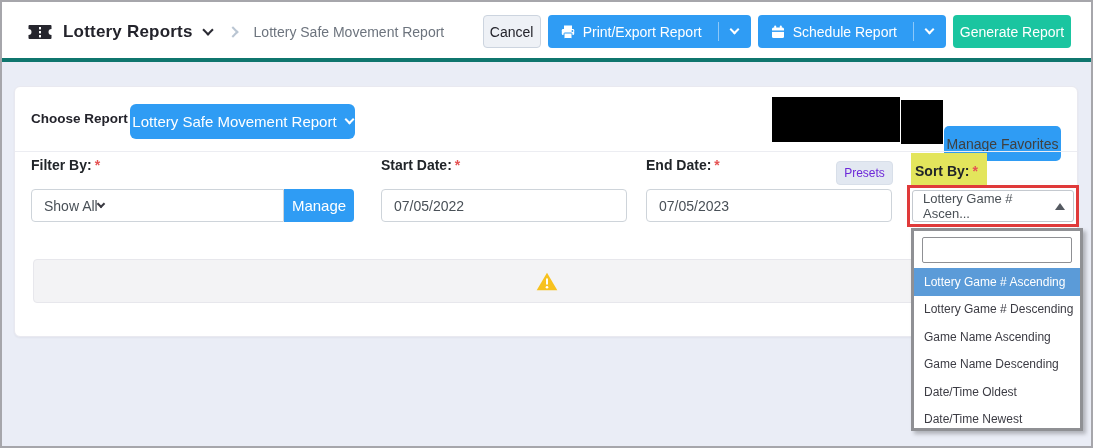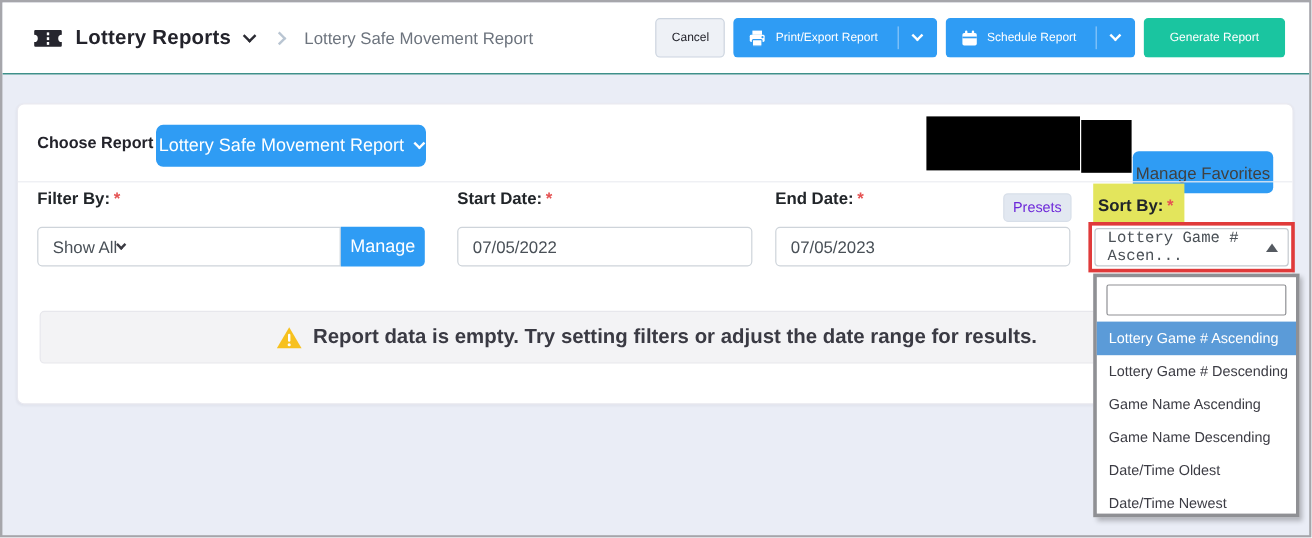--- a/index.html
+++ b/index.html
@@ -1,29 +1,29 @@
 <!DOCTYPE html>
 <html><head>
 <meta charset="utf-8">
 <style>
   * { margin:0; padding:0; box-sizing:border-box; }
   html,body { width:1093px; height:448px; background:#fff; font-family:"Liberation Sans", sans-serif; }
   .frame { position:relative; width:1093px; height:448px; border:2px solid #a6a6ab; background:#eaedf6; overflow:hidden; }
 
   
-  .hdr { position:absolute; left:0; top:0; width:100%; height:60px; background:#fff; border-bottom:1px solid #0f766e; }
+  .hdr { position:absolute; left:0; top:0; width:100%; height:60px; background:#fff; border-bottom:4px solid #0f766e; }
   .hleft { position:absolute; left:26px; top:0; height:60px; display:flex; align-items:center; gap:11px; }
   .title { font-size:17px; font-weight:700; color:#23232b; letter-spacing:.2px; }
   .crumb { font-size:14px; color:#6d747e; margin-left:4px; }
   .chev { display:inline-block; width:8px; height:8px; border-right:2px solid #2b2b33; border-bottom:2px solid #2b2b33; transform:rotate(45deg); margin-top:-4px; }
   .chev.right { transform:rotate(-45deg); border-color:#b9c5d2; margin:0 2px 0 6px; }
   .chev.white { border-color:#fff; width:7px; height:7px; }
   .chev.sm { width:6px; height:6px; border-width:2px; border-color:#3a3a42; }
   .hright { position:absolute; right:20px; top:13px; display:flex; gap:7px; }
-  .btn { height:33px; display:flex; align-items:center; justify-content:center; font-size:10px; border-radius:4px; cursor:pointer; border:1px solid transparent; }
+  .btn { height:33px; display:flex; align-items:center; justify-content:center; font-size:14px; border-radius:4px; cursor:pointer; border:1px solid transparent; }
   .btn-cancel { width:58px; background:#eef1f6; border-color:#ccd4df; color:#23232b; }
   .btn-blue { background:#2f9cf4; color:#fff; padding:0 12px; gap:8px; }
   .btn-green { background:#1ac5a0; color:#fff; width:118px; }
   .vdiv { width:1px; height:19px; background:rgba(255,255,255,.45); margin:0 4px 0 8px; }
 
   
   .card { position:absolute; left:12px; top:84px; width:1064px; height:251px; background:#fff; border:1px solid #e9e9f0; border-radius:6px; box-shadow:0 1px 2px rgba(30,30,60,.05); }
   .card-divider { position:absolute; left:0; top:64px; width:100%; height:1px; background:#ecedf2; }
   .choose-label { position:absolute; left:16px; top:24px; font-size:13.5px; font-weight:600; color:#23232b; }
   .report-btn { position:absolute; left:115px; top:17px; width:225px; height:35px; background:#2f9cf4; border-radius:6px; color:#fff; font-size:15px; display:flex; align-items:center; justify-content:center; gap:9px; cursor:pointer; }
@@ -33,21 +33,21 @@
 
   .flabel { position:absolute; font-size:14px; font-weight:600; color:#212529; }
   .req { color:#e55353; margin-left:3px; }
   .field { position:absolute; height:33px; background:#fff; border:1px solid #ced4da; border-radius:4px; font-size:14px; color:#495057; display:flex; align-items:center; padding:0 12px; }
   .sel { justify-content:flex-start; border-radius:4px 0 0 4px; cursor:pointer; }
   .manage-btn { position:absolute; left:269px; top:102px; width:70px; height:33px; background:#2f9cf4; border-radius:0 4px 4px 0; color:#fff; font-size:15px; display:flex; align-items:center; justify-content:center; cursor:pointer; }
   .presets-btn { position:absolute; left:821px; top:74px; width:57px; height:24px; background:#e2e8f1; border:1px solid #d8dfe9; border-radius:4px; font-size:12px; color:#6d28d9; display:flex; align-items:center; justify-content:center; cursor:pointer; }
 
   .sort-hl { position:absolute; left:896px; top:66px; width:76px; height:34px; background:#e3e55c; padding:10px 0 12px 4px; font-size:14px; font-weight:600; color:#212529; }
   .red-annot { position:absolute; left:892px; top:98px; width:172px; height:42px; border:3px solid #e03a3a; padding:2px; }
-  .sort-btn { width:100%; height:100%; background:#fff; border:1px solid #c4c9cf; border-radius:3px; display:flex; align-items:center; justify-content:space-between; padding:0 8px 0 10px; font-size:13px; color:#4a5056; cursor:pointer;font-family:Liberation Mono, monospace; }
+  .sort-btn { width:100%; height:100%; background:#fff; border:1px solid #c4c9cf; border-radius:3px; display:flex; align-items:center; justify-content:space-between; padding:0 8px 0 10px; font-size:13px; color:#4a5056; cursor:pointer; }
   .tri-up { width:0; height:0; border-left:5px solid transparent; border-right:5px solid transparent; border-bottom:7px solid #555a61; }
 
   .warn { position:absolute; left:18px; top:172px; width:1028px; height:44px; background:#f3f3f5; border:1px solid #e7e7ec; border-radius:4px; display:flex; align-items:center; justify-content:center; gap:9px; }
   .warn-text { font-size:17px; font-weight:600; color:#3a3a43; }
 
   
   .panel { position:absolute; left:909px; top:226px; width:172px; height:203px; background:#fff; border:3px solid #8f9094; box-shadow:3px 3px 4px rgba(0,0,0,.25); z-index:5; }
   .panel-search { display:block; width:150px; height:26px; margin:6px 8px 5px 8px; border:1px solid #8f9094; border-radius:2px; font-size:13px; padding:0 6px; outline:none; font-family:"Liberation Sans", sans-serif; }
   .opt { height:27.5px; display:flex; align-items:center; padding:0 10px; font-size:12px; color:#3c3c44; cursor:pointer; white-space:nowrap; }
   .opt.selected { background:#5b9bd8; color:#fff; }
@@ -148,21 +148,20 @@
     </div>
 
     <div class="warn">
       <span>
         <svg width="22" height="19" viewBox="0 0 22 19">
             <path d="M11 0.8 L21.3 18.2 H0.7 Z" fill="#f7c11e"></path>
             <rect x="10" y="6.2" width="2" height="6.5" rx="1" fill="#fff"></rect>
             <circle cx="11" cy="15.3" r="1.3" fill="#fff"></circle>
           </svg>
       </span>
-      <span class="warn-text">Report data is empty. Try setting filters or adjust the date range for results.</span>
     </div>
   </div>
 
   <div class="panel">
     <input class="panel-search" value="" style="">
     <div class="opt selected">Lottery Game # Ascending</div>
     <div class="opt">Lottery Game # Descending</div>
     <div class="opt">Game Name Ascending</div>
     <div class="opt">Game Name Descending</div>
     <div class="opt">Date/Time Oldest</div>

